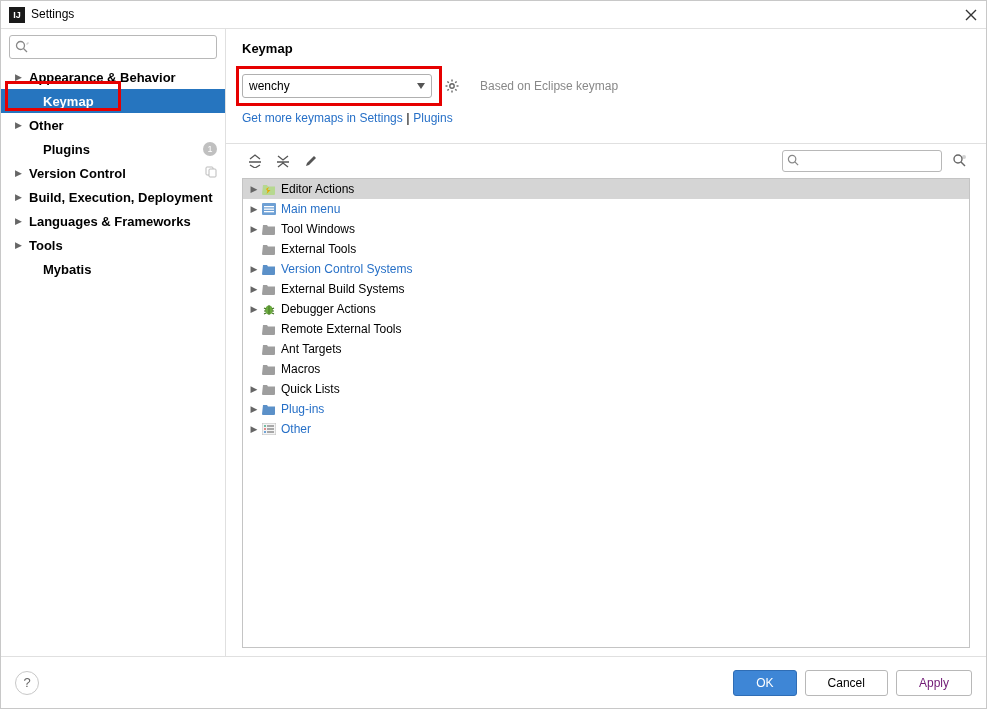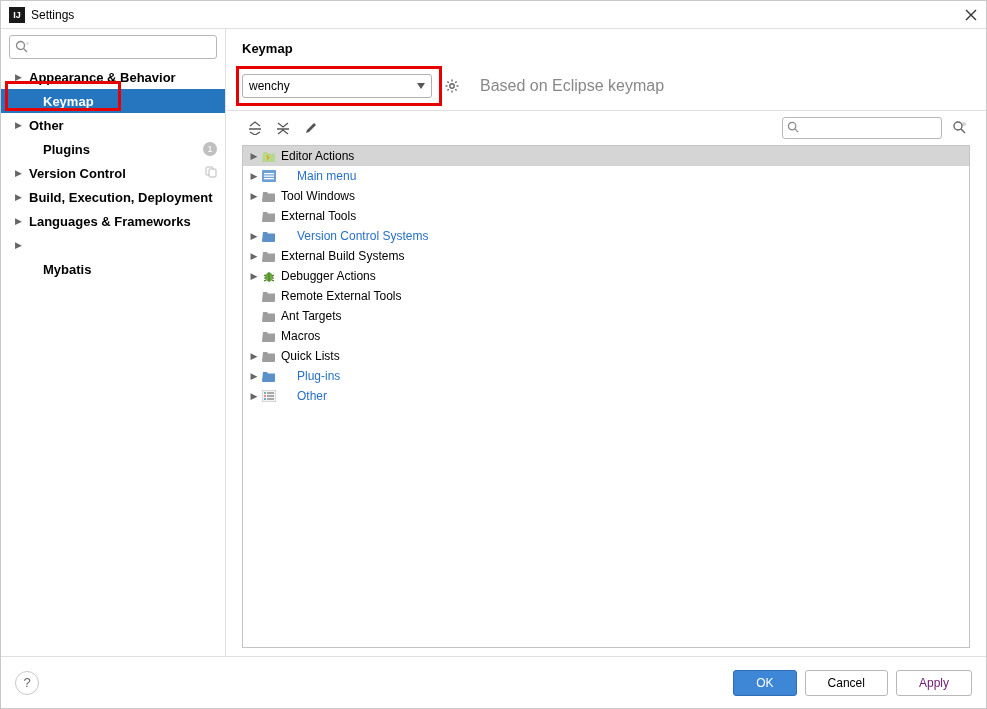--- a/index.html
+++ b/index.html
@@ -21,21 +21,20 @@
     .titlebar {
       display: flex;
       align-items: center;
       justify-content: space-between;
       height: 28px;
       padding: 0 8px;
       border-bottom: 1px solid #e0e0e0;
     }
     .titlebar-left {
       display: flex;
-      align-items: center;
       gap: 6px;
     }
     .title-icon {
       width: 16px;
       height: 16px;
       background: #1a1a1a;
       display: flex;
       align-items: center;
       justify-content: center;
       color: #fff;
@@ -170,21 +169,21 @@
       width: 22px;
       height: 22px;
       display: flex;
       align-items: center;
       justify-content: center;
       cursor: pointer;
       color: #666;
     }
     .keymap-based {
       color: #888;
-      font-size: 16px;
+      font-size: 12px;
       margin-left: 8px;
     }
     .link-row {
       margin-bottom: 18px;
     }
     .link-row a {
       color: #2770c7;
       text-decoration: none;
       font-size: 12px;
       cursor: pointer;
@@ -267,21 +266,21 @@
       height: 14px;
       margin-right: 4px;
       display: flex;
       align-items: center;
       justify-content: center;
     }
     .folder-svg { width:14px; height:12px; }
     .folder-gray path { fill: #9e9e9e; }
     .folder-blue path { fill: #5b90c8; }
     .tree-label { font-size: 12px; }
-    .tree-label.linkish { color: #2770c7; margin-left: 16px; }
+    .tree-label.linkish { color: #2770c7; }
     
     .bottom-bar {
       display: flex;
       align-items: center;
       justify-content: space-between;
       height: 52px;
       padding: 0 14px;
       border-top: 1px solid #e0e0e0;
     }
     .help-btn {
@@ -378,20 +377,21 @@
         <div class="nav-item">
           <span class="nav-chevron">▶</span>
           <span class="nav-label">Build, Execution, Deployment</span>
         </div>
         <div class="nav-item">
           <span class="nav-chevron">▶</span>
           <span class="nav-label">Languages &amp; Frameworks</span>
         </div>
         <div class="nav-item">
           <span class="nav-chevron">▶</span>
+          <span class="nav-label">Tools</span>
         </div>
         <div class="nav-item indent">
           <span class="nav-chevron" style="visibility: hidden;"></span>
           <span class="nav-label">Mybatis</span>
         </div>
       </div>
     <div class="red-box" style="left:4px; top:52px; width:116px; height:30px;"></div>
   </div>
 
   <div class="content">
@@ -416,20 +416,23 @@
               <line x1="3.4" y1="3.4" x2="4.8" y2="4.8"></line>
               <line x1="11.2" y1="11.2" x2="12.6" y2="12.6"></line>
               <line x1="12.6" y1="3.4" x2="11.2" y2="4.8"></line>
               <line x1="4.8" y1="11.2" x2="3.4" y2="12.6"></line>
             </g>
           </svg>
       </div>
       <span class="keymap-based">Based on Eclipse keymap</span>
     </div>
 
+    <div class="link-row">
+      <a>Get more keymaps in Settings</a><span> | </span><a>Plugins</a>
+    </div>
 
     <div class="sep"></div>
 
     <div class="toolbar">
       <div class="toolbar-left">
         <div class="toolbar-btn">
           <svg width="14" height="14" viewBox="0 0 14 14">
               <path d="M2 5 L7 1 L12 5 M1 8 H13 M2 11 L7 14 L12 11" stroke="#555" stroke-width="1.3" fill="none"></path>
             </svg>
         </div>

